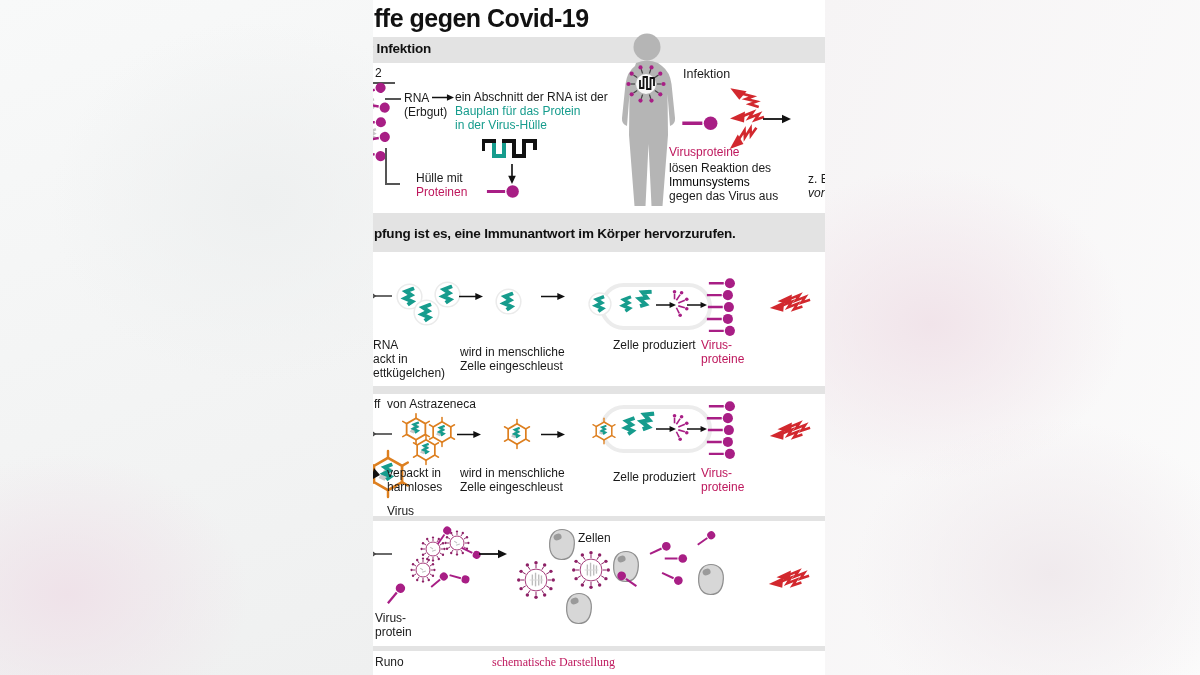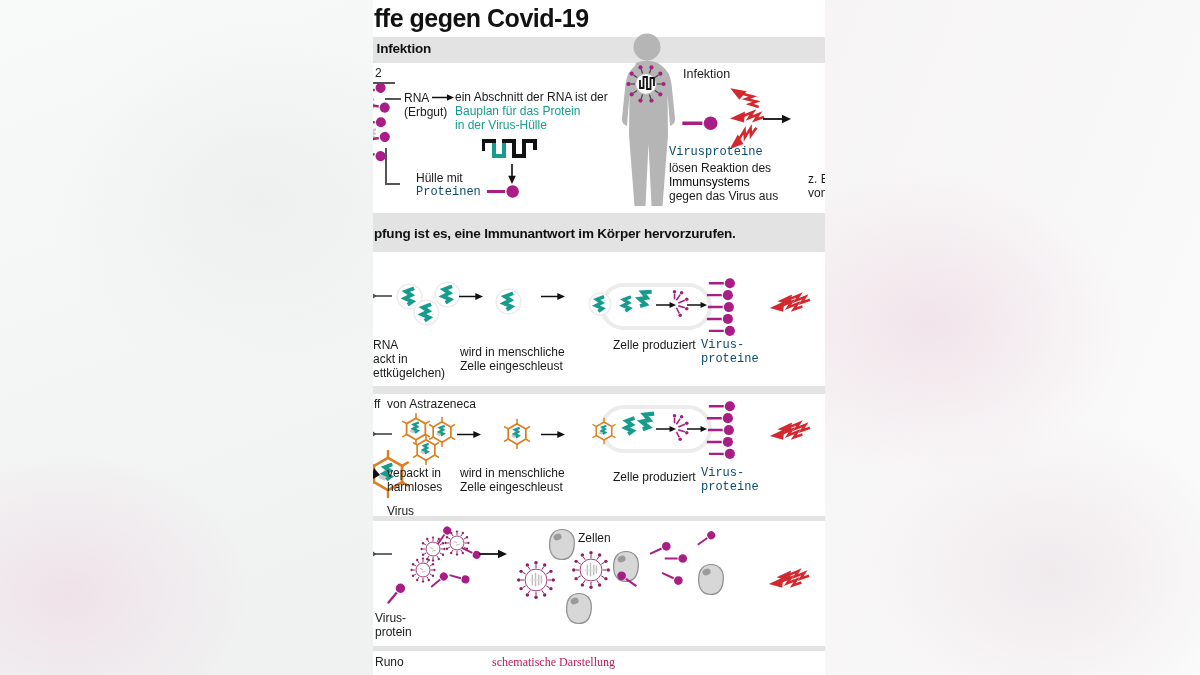--- a/index.html
+++ b/index.html
@@ -13,21 +13,21 @@
   #bg-right{left:825px;width:375px;
     background:radial-gradient(ellipse 300px 240px at 28% 48%, #f1e4ea 0%, rgba(241,228,234,0) 65%),
                radial-gradient(ellipse 280px 220px at 60% 85%, #f0eaed 0%, rgba(240,234,237,0) 70%),
                linear-gradient(110deg,#f6f4f5 0%,#fbfbfb 100%);}
   #column{position:absolute;left:373px;top:0;width:452px;height:675px;
     background:#e3e3e3;overflow:hidden;}
   .card{position:absolute;left:0;width:452px;background:#fff;}
   .txt{position:absolute;font-size:12px;line-height:14px;color:#1a1a1a;white-space:pre;}
   .ctr{text-align:left;}
   .teal{color:#169c8d;}
-  .mag{color:#0c4a6e;font-family:Liberation Mono, monospace;}
+  .mag{color:#be185d;}
   .redtx{color:#000000;}
   .title{font-size:25px;line-height:30px;font-weight:bold;letter-spacing:-0.5px;color:#111;}
   .bartxt{font-size:13.5px;font-weight:bold;letter-spacing:-0.2px;color:#111;}
   .hline,.vline{position:absolute;background:#555;}
   svg.abs{position:absolute;overflow:visible;}
 </style>
 </head>
 <body>
 
 <svg width="0" height="0" style="position:absolute" aria-hidden="true">
@@ -290,21 +290,21 @@
         </g>
     </svg>
     <div class="txt ctr mag" style="left:296px;top:145px;width:110px;">Virusproteine</div>
     <div class="txt ctr" style="left:296px;top:161px;width:110px;">lösen Reaktion des</div>
     <div class="txt ctr redtx" style="left:296px;top:175px;width:110px;">Immunsystems</div>
     <div class="txt ctr" style="left:296px;top:189px;width:110px;">gegen das Virus aus</div>
     <svg class="abs" style="left:390px;top:114px;" width="28" height="10" viewBox="0 0 28 10">
         <use href="#arr"></use>
       </svg>
     <div class="txt" style="left:435px;top:172px;">z. B</div>
-    <div class="txt" style="left:435px;top:186px;">von</div>
+    <div class="txt" style="left:435px;top:186px;font-style:italic;">von</div>
 
     <svg class="abs" style="left:-6px;top:290px;" width="26" height="12" viewBox="0 0 26 12">
         <use href="#stub"></use>
       </svg>
     <svg class="abs" style="left:23px;top:283px;color:#169c8d;" width="27" height="27" viewBox="0 0 28 28">
         <use href="#squigcirc"></use>
       </svg>
     <svg class="abs" style="left:40px;top:299px;color:#169c8d;" width="27" height="27" viewBox="0 0 28 28">
         <use href="#squigcirc"></use>
       </svg>

